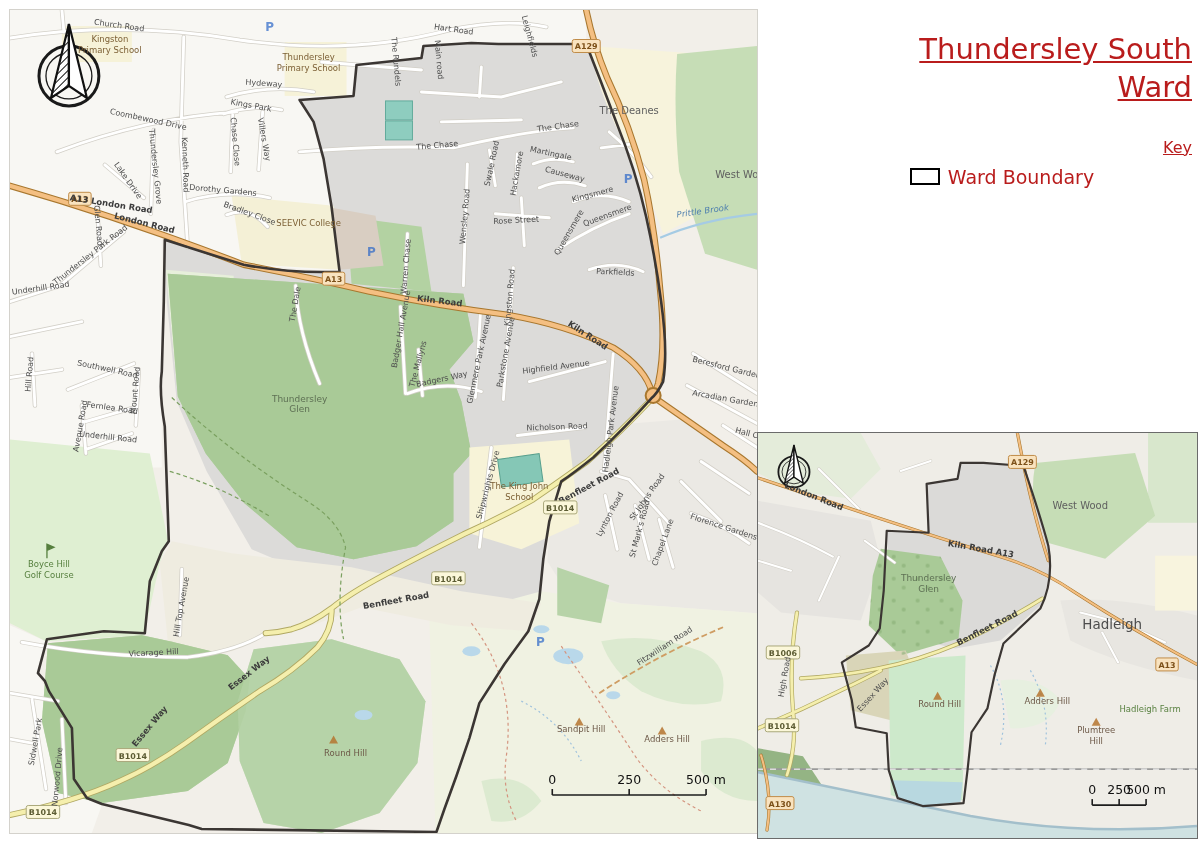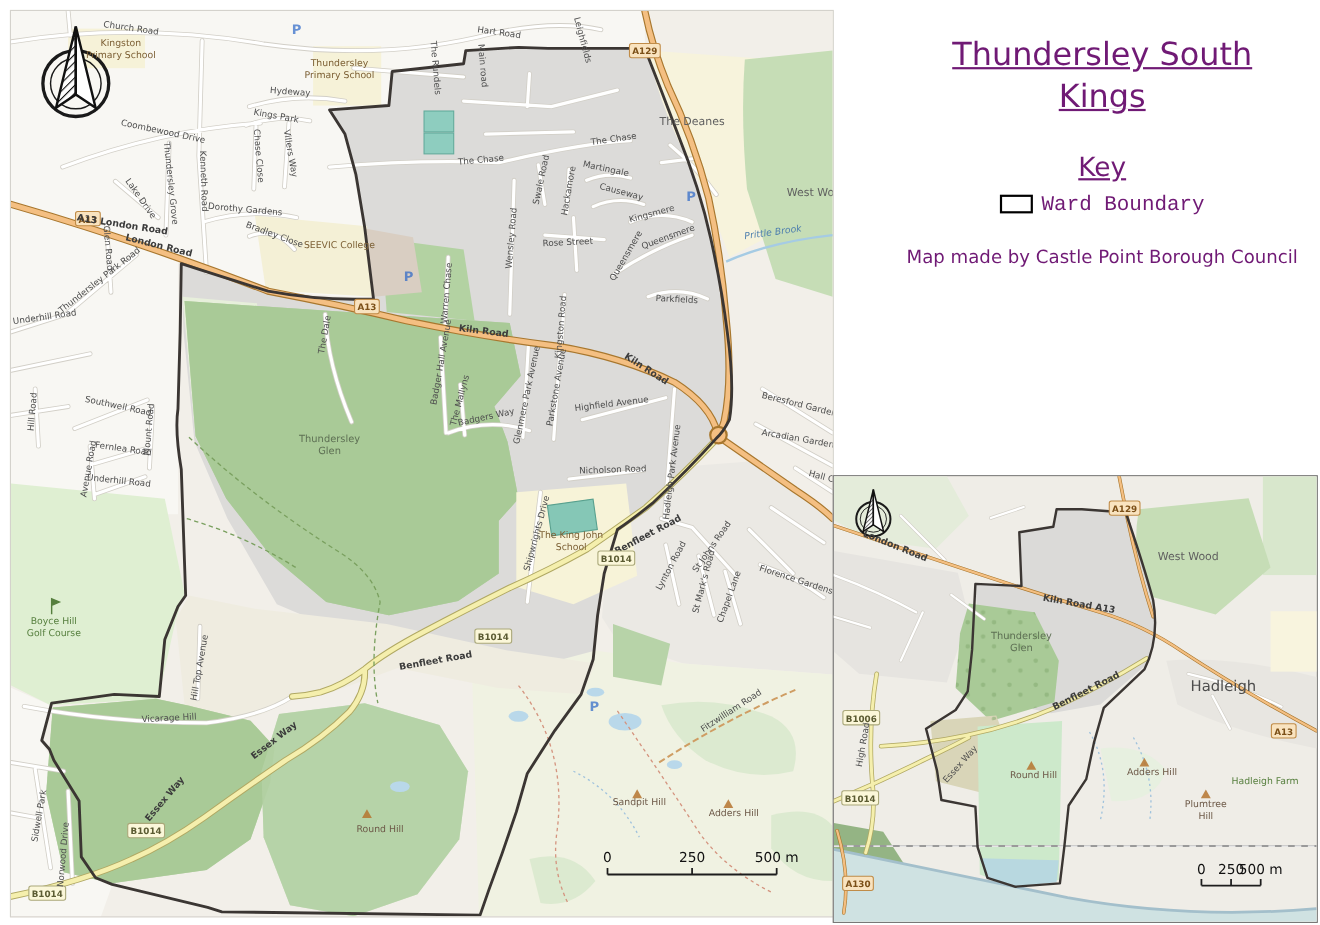--- a/index.html
+++ b/index.html
@@ -42,25 +42,25 @@
   .icw{stroke-width:3.2;} .icf{stroke-width:2.1;}
   .iyc{stroke-width:4.2;} .iyf{stroke-width:2.8;}
   .bnd{fill:none;stroke:#3b3633;stroke-width:2.6;stroke-linejoin:round;}
   .bndi{stroke-width:2.2;}
   .dashr{fill:none;stroke:#d4947f;stroke-width:1.2;stroke-dasharray:3,3;}
   .dashg{fill:none;stroke:#7aa05f;stroke-width:1.2;stroke-dasharray:4,3;}
   .dasht{fill:none;stroke:#cf9d63;stroke-width:1.8;stroke-dasharray:6,3;}
   .dashb{fill:none;stroke:#9fc2dd;stroke-width:1.2;stroke-dasharray:2,3;}
 
   
-  #panel{position:absolute;left:812px;top:30px;width:380px;text-align:center;color:#701a75;}
+  #panel{position:absolute;left:812px;top:30px;width:380px;text-align:right;color:#b91c1c;}
   #title{font-size:29px;line-height:1.32;}
   #title span{text-decoration:underline;}
-  .key-h{font-size:24px;text-decoration:underline;margin-top:31px;}
-  .legend-row{display:flex;justify-content:center;align-items:center;gap:8px;margin-top:9px;font-size:19px;font-family:Liberation Mono, monospace;}
+  .key-h{font-size:16px;text-decoration:underline;margin-top:31px;}
+  .legend-row{display:flex;justify-content:center;align-items:center;gap:8px;margin-top:9px;font-size:19px;}
   .swatch{width:26px;height:13px;border:2px solid #000;background:#fff;display:inline-block;}
   #logo{margin-top:20px;}
   .lc{fill:#5aa02c;font-size:17px;font-weight:bold;}
   .lp{fill:#007a8a;font-size:17px;font-weight:bold;}
   .tagline{fill:#0b7f8e;font-size:4.5px;}
   .credit{font-size:16.5px;margin-top:27px;}
   .credit2{margin-top:17px;}
 </style>
 </head>
 <body>
@@ -350,21 +350,20 @@
         <text x="1119" y="794" class="sbt" text-anchor="middle">250</text>
         <path d="M1146,799 L1146,805" class="sbl"></path>
         <text x="1146" y="794" class="sbt" text-anchor="middle">500 m</text>
       </g>
 </svg>
 </div>
 
 <div id="panel">
   <div id="title">
     <span>Thundersley South</span><br>
-    <span>Kings</span>
+    <span>Ward</span>
   </div>
   <div class="key-h">Key</div>
   <div class="legend-row">
     <span class="swatch"></span>
     <span>Ward Boundary</span>
   </div>
-  <div class="credit">Map made by Castle Point Borough Council</div>
 </div>
 
 </body></html>

